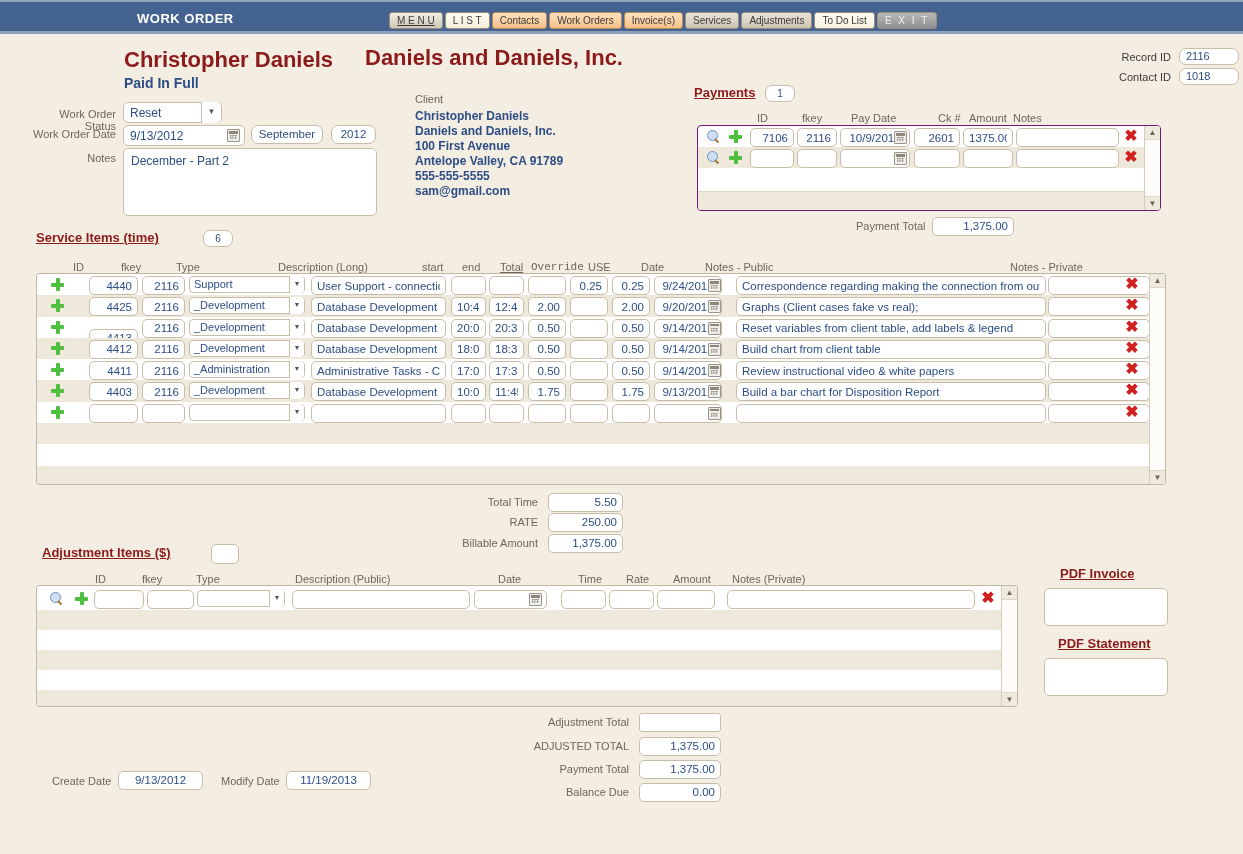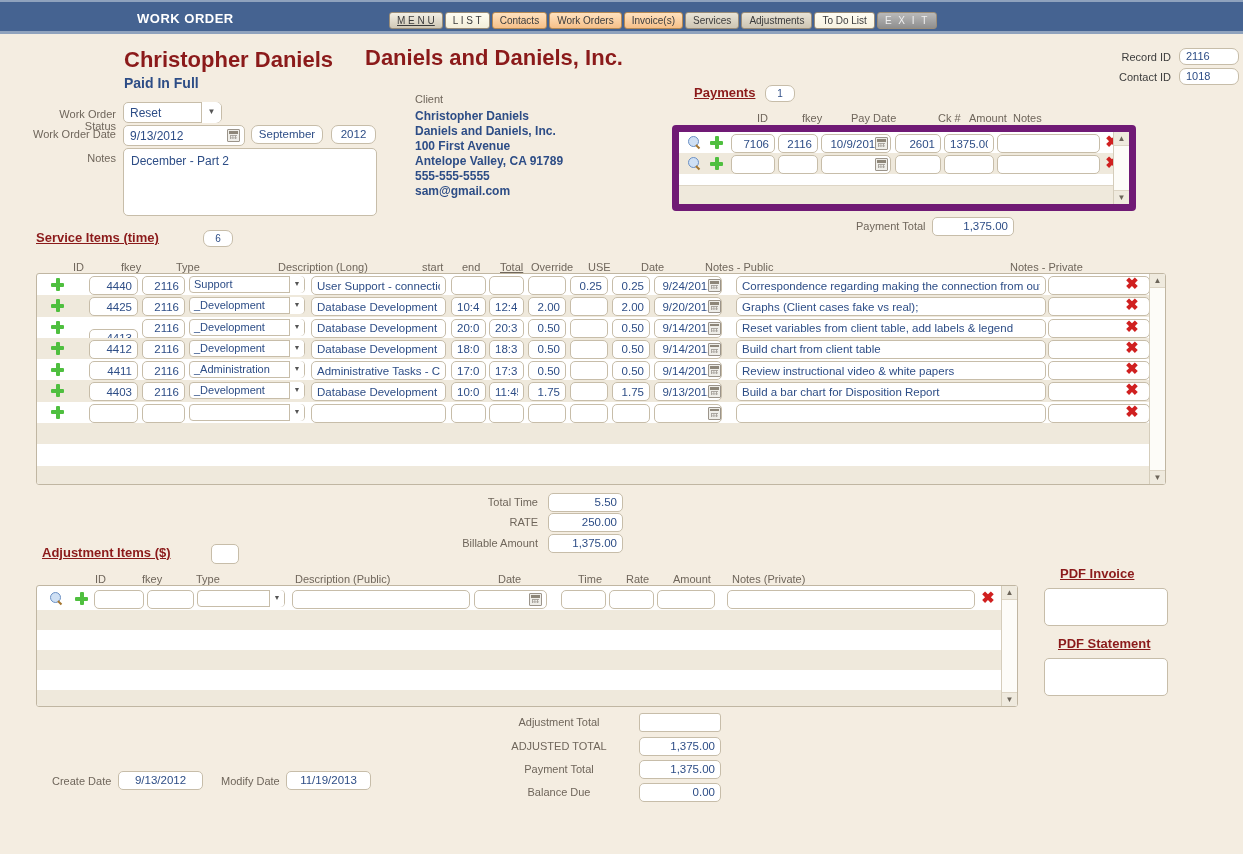--- a/index.html
+++ b/index.html
@@ -121,22 +121,22 @@
   .rid-lbl { position: absolute; right: 72px; top: 51px; font-size: 11px; color:#3b3b3b; }
   .cid-lbl { position: absolute; right: 72px; top: 71px; font-size: 11px; color:#3b3b3b; }
   .rid-val { position: absolute; right: 4px; top: 48px; width: 60px; height:17px; line-height:15px; text-align:left; padding-left:6px;}
   .cid-val { position: absolute; right: 4px; top: 68px; width: 60px; height:17px; line-height:15px; text-align:left; padding-left:6px;}
 
   
   .pay-title { position: absolute; left: 694px; top: 85px; }
   .pay-count { position: absolute; left: 765px; top: 85px; width: 30px; height: 17px; line-height:15px; font-size:10px;}
   .pay-hdr { position: absolute; top: 112px; font-size: 11px; color:#6f665b; }
   .pay-panel {
-    position: absolute; left: 672px; top: 125px; width: 464px; height: 86px;
-    border: 7px solid #701a75; border-radius: 4px; background: #fff;
+    position: absolute; left: 697px; top: 125px; width: 464px; height: 86px;
+    border: 1px solid #701a75; border-radius: 4px; background: #fff;
     overflow: hidden;
   }
   .pay-row { position: relative; height: 21px; }
   .pay-row.alt { background: #efe9dc; }
   .pay-blank { height: 21px; }
   .pay-foot { position:absolute; left:0; right:0; bottom:0; height:19px; background:#efe9dc; border-top:1px solid #ddd5c5;}
   .mag {
     position: absolute; width: 13px; height: 13px; cursor: pointer;
   }
   .mag::before {
@@ -206,21 +206,21 @@
   .ai-band { height:20px; }
   .ai-band.alt { background:#efe9dc; }
 
   
   .pdf-inv-lbl { position:absolute; left:1060px; top:566px; }
   .pdf-inv-box { position:absolute; left:1044px; top:588px; width:124px; height:38px; border:1px solid #c7bda9; border-radius:5px; background:#fff;}
   .pdf-st-lbl { position:absolute; left:1058px; top:636px; }
   .pdf-st-box { position:absolute; left:1044px; top:658px; width:124px; height:38px; border:1px solid #c7bda9; border-radius:5px; background:#fff;}
 
   
-  .bot-lbl { position:absolute; font-size:11px; color:#6f665b; text-align:center; width:140px; }
+  .bot-lbl { position:absolute; font-size:11px; color:#6f665b; text-align:right; width:140px; }
   .bot-val { position:absolute; left:639px; width:82px; height:19px; line-height:17px; }
   .cd-lbl { position:absolute; left:52px; top:775px; font-size:11px; color:#6f665b;}
   .cd-val { position:absolute; left:118px; top:771px; width:85px; height:19px; line-height:17px; text-align:center;}
   .md-lbl { position:absolute; left:221px; top:775px; font-size:11px; color:#6f665b;}
   .md-val { position:absolute; left:286px; top:771px; width:85px; height:19px; line-height:17px; text-align:center;}
 </style>
 </head>
 <body>
 
 <div class="topbar">
@@ -326,21 +326,21 @@
 <div class="redlink si-title">Service Items (time)</div>
 <div class="pill si-count">6</div>
 
 <div class="si-hdr" style="left:73px;">ID</div>
 <div class="si-hdr" style="left:121px;">fkey</div>
 <div class="si-hdr" style="left:176px;">Type</div>
 <div class="si-hdr" style="left:278px;">Description (Long)</div>
 <div class="si-hdr" style="left:422px;">start</div>
 <div class="si-hdr" style="left:462px;">end</div>
 <div class="si-hdr" style="left:500px;text-decoration:underline;">Total</div>
-<div class="si-hdr" style="left:531px;">Override</div>
+<div class="si-hdr" style="left:531px;font-family:Liberation Mono, monospace;">Override</div>
 <div class="si-hdr" style="left:588px;">USE</div>
 <div class="si-hdr" style="left:641px;">Date</div>
 <div class="si-hdr" style="left:705px;">Notes - Public</div>
 <div class="si-hdr" style="left:1010px;">Notes - Private</div>
 
 <div class="si-panel">
 
   <div id="si-rows">
       <div class="si-row">
         <span class="plus" style="left: 14px; top: 4px;"></span>

